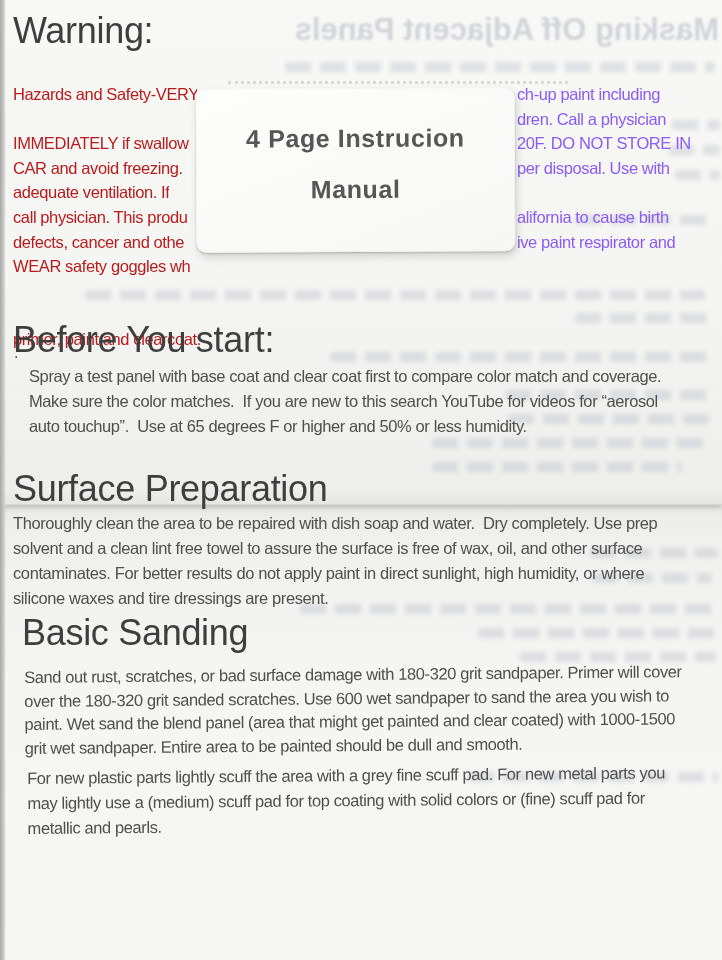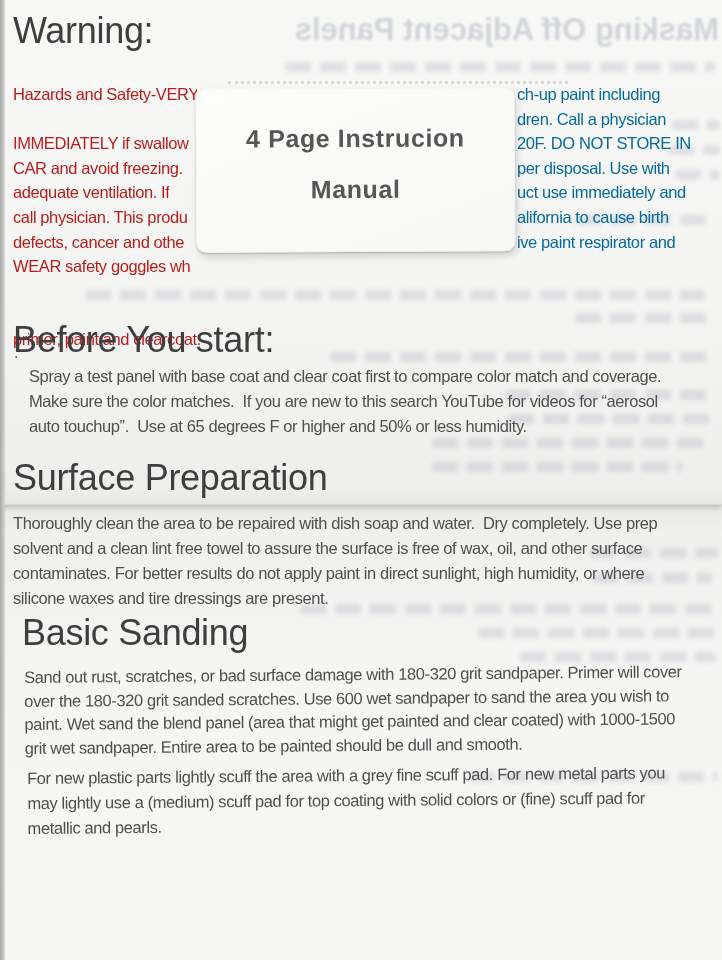--- a/index.html
+++ b/index.html
@@ -25,21 +25,21 @@
   
   .body-text{position:absolute;color:#4f4f4f;font-size:16.5px;line-height:25px;
     letter-spacing:-0.4px;white-space:pre;z-index:5;}
   
   #warning-rows{position:absolute;left:13px;top:85px;width:705px;z-index:5;}
   .w-row{position:relative;height:24.6px;}
   .w-left{display:inline-block;max-width:184px;overflow:hidden;white-space:nowrap;
     color:#b91c1c;font-size:16.5px;letter-spacing:-0.4px;}
   .w-row.full .w-left{max-width:none;margin-top:48px;}
   .w-right{position:absolute;left:504px;top:0;white-space:nowrap;
-    color:#0369a1;font-size:16.5px;letter-spacing:-0.4px;}
+    color:#8b5cf6;font-size:16.5px;letter-spacing:-0.4px;}
   
   .sticker{position:absolute;left:196px;top:88px;width:319px;height:164px;
     background:linear-gradient(160deg,#fdfdfc,#f7f7f4);border-radius:10px;z-index:10;
     box-shadow:0 1px 2px rgba(0,0,0,0.22),2px 5px 9px rgba(0,0,0,0.14),inset 0 0 0 1px rgba(0,0,0,0.03);
     transform:rotate(-0.3deg);text-align:center;}
   .sticker-line1{margin-top:36px;font-size:25px;font-weight:bold;color:#565656;letter-spacing:0.6px;}
   .sticker-line2{margin-top:22px;font-size:25px;font-weight:bold;color:#565656;letter-spacing:0.6px;}
   .perforation{position:absolute;left:228px;top:81px;width:340px;height:0;
     border-top:3px dotted rgba(214,214,208,0.9);z-index:9;}
   .stray-period{position:absolute;left:14px;top:344px;color:#4f4f4f;font-size:16px;z-index:5;}
@@ -87,21 +87,20 @@
     <div class="w-row">
       <span class="w-left">IMMEDIATELY if swallow</span>
       <span class="w-right">20F. DO NOT STORE IN</span>
     </div>
     <div class="w-row">
       <span class="w-left">CAR and avoid freezing.</span>
       <span class="w-right">per disposal. Use with</span>
     </div>
     <div class="w-row">
       <span class="w-left">adequate ventilation. If</span>
-      <span class="w-right">uct use immediately and</span>
     </div>
     <div class="w-row">
       <span class="w-left">call physician. This produ</span>
       <span class="w-right">alifornia to cause birth</span>
     </div>
     <div class="w-row">
       <span class="w-left">defects, cancer and othe</span>
       <span class="w-right">ive paint respirator and</span>
     </div>
     <div class="w-row">
@@ -117,21 +116,21 @@
     <div class="sticker-line1">4 Page Instrucion</div>
     <div class="sticker-line2">Manual</div>
   </div>
 
   <div class="h1" style="left:13px;top:319px;">Before You start:</div>
   <div class="stray-period">.</div>
   <div class="body-text" style="left:29px;top:364px;">Spray a test panel with base coat and clear coat first to compare color match and coverage.
 Make sure the color matches.  If you are new to this search YouTube for videos for “aerosol
 auto touchup”.  Use at 65 degrees F or higher and 50% or less humidity.</div>
 
-  <div class="h1" style="left:13px;top:457px;">Surface Preparation</div>
+  <div class="h1" style="left:13px;top:468px;">Surface Preparation</div>
   <div class="body-text" style="left:13px;top:511px;">Thoroughly clean the area to be repaired with dish soap and water.  Dry completely. Use prep
 solvent and a clean lint free towel to assure the surface is free of wax, oil, and other surface
 contaminates. For better results do not apply paint in direct sunlight, high humidity, or where
 silicone waxes and tire dressings are present.</div>
 
   <div class="h1" style="left:22px;top:612px;">Basic Sanding</div>
   <div class="body-text tilt" style="left:24px;top:666px;line-height:23.5px;">Sand out rust, scratches, or bad surface damage with 180-320 grit sandpaper. Primer will cover
 over the 180-320 grit sanded scratches. Use 600 wet sandpaper to sand the area you wish to
 paint. Wet sand the blend panel (area that might get painted and clear coated) with 1000-1500
 grit wet sandpaper. Entire area to be painted should be dull and smooth.</div>

